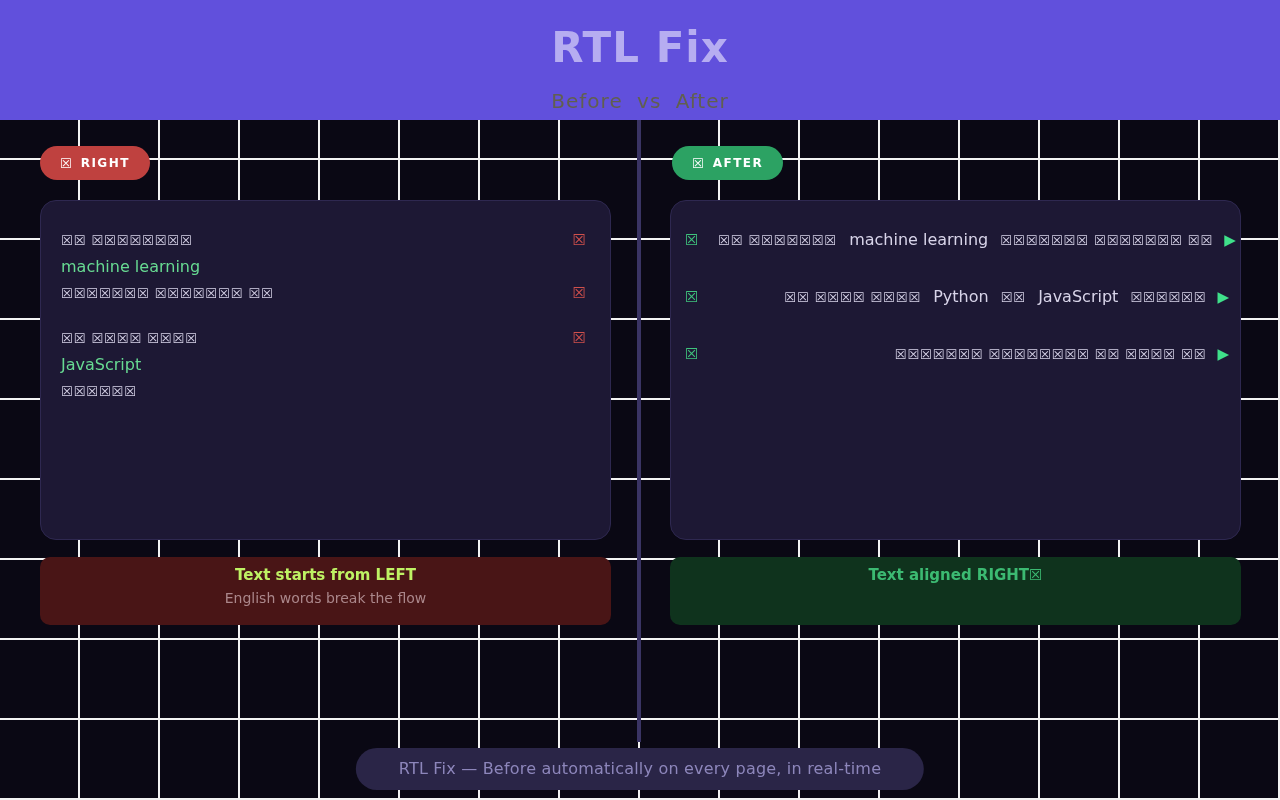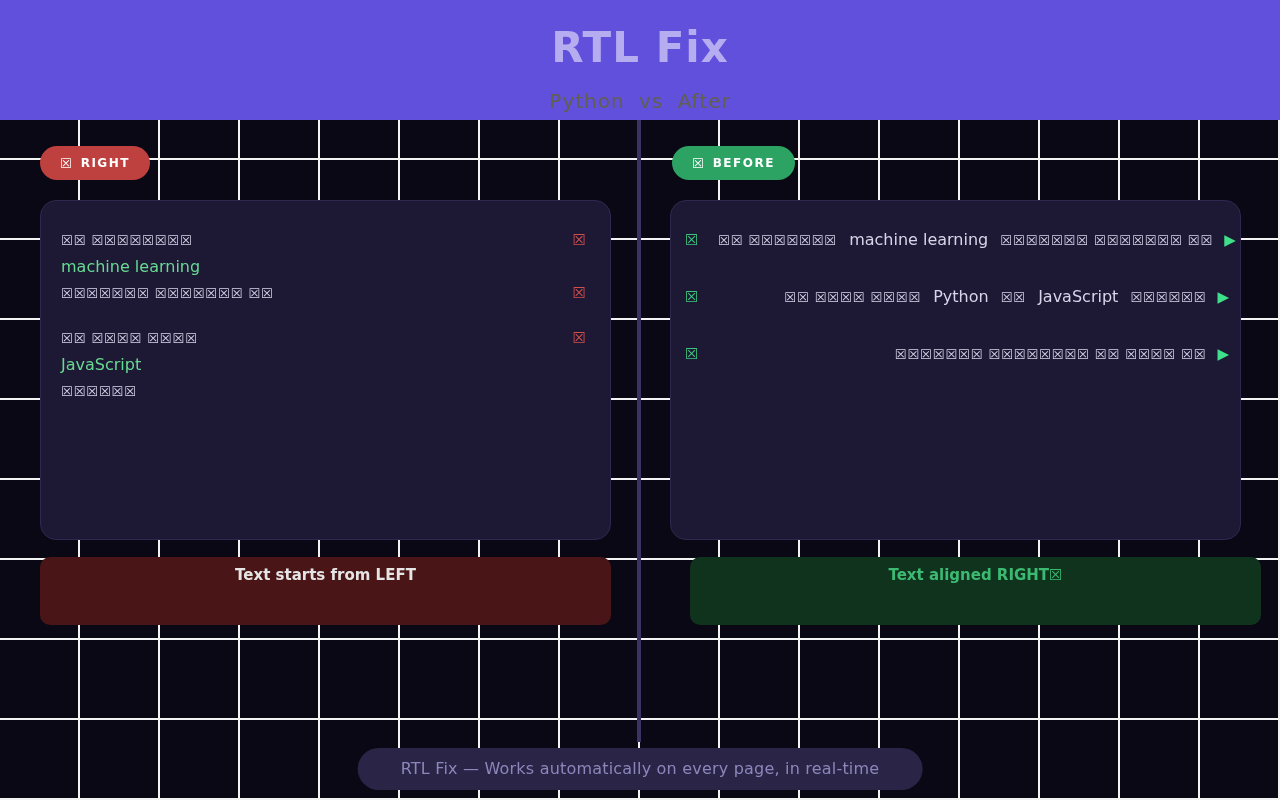--- a/index.html
+++ b/index.html
@@ -41,39 +41,39 @@
 
   .arow { position:relative; line-height:26px; margin-bottom:30px; padding:0 11px 0 40px;
     text-align:right; font-size:16px; color:#d8d4e9; white-space:nowrap; }
   .acheck { position:absolute; left:14px; top:5px; font-size:15px; line-height:16px; color:#3fc47d; letter-spacing:0; }
   .aseg:not(:empty) { margin-left:7px; }
   .arrow { color:#3fe08a; font-size:15px; margin-left:6px; }
 
   
   .note { position:absolute; top:437px; width:571px; height:68px; border-radius:10px; text-align:center; padding-top:9px; }
   .note-before { left:40px; background:#491516; }
-  .note-after  { left:690px; background:#0f331d; }
+  .note-after  { left:670px; background:#0f331d; }
   .note-title { font-size:15px; font-weight:bold; }
-  .note-before .note-title { color:#e5e5e5; }
+  .note-before .note-title { color:#bef264; }
   .note-after  .note-title { color:#3cba72; }
   .note-sub { margin-top:6px; font-size:14px; }
   .note-before .note-sub { color:#ab878b; }
   .note-after  .note-sub { color:#63ad83; }
 
   
   .footer-pill { position:absolute; top:628px; left:50%; transform:translateX(-50%);
     height:42px; line-height:42px; padding:0 43px; border-radius:21px; background:#2a2547;
     color:#8d86bb; font-size:16px; letter-spacing:0.2px; white-space:nowrap; }
 </style>
 </head>
 <body>
 
 <div class="header">
   <div class="title">RTL Fix</div>
-  <div class="subtitle">Python vs After</div>
+  <div class="subtitle">Before vs After</div>
 </div>
 
 <div class="stage">
   <div class="divider"></div>
 
   <div class="badge badge-before">
     <span class="bicon">☒</span>
     <span>RIGHT</span>
   </div>
 
@@ -96,25 +96,26 @@
     <div class="bline">
       <span class="green">JavaScript</span>
     </div>
     <div class="bline">
       <span class="tofu">☒☒☒☒☒☒</span>
     </div>
   </div>
 
   <div class="note note-before">
     <div class="note-title">Text starts from LEFT</div>
+    <div class="note-sub">English words break the flow</div>
   </div>
 
   <div class="badge badge-after">
     <span class="bicon">☒</span>
-    <span>BEFORE</span>
+    <span>AFTER</span>
   </div>
 
   <div class="card card-after">
     <div class="arow">
       <span class="acheck">☒</span>
       <span class="aseg tofu">☒☒ ☒☒☒☒☒☒☒</span>
       <span class="aseg">machine learning</span>
       <span class="aseg tofu">☒☒☒☒☒☒☒ ☒☒☒☒☒☒☒ ☒☒</span>
       <span class="aseg"></span>
       <span class="aseg tofu"></span>
@@ -137,14 +138,14 @@
       <span class="aseg"></span>
       <span class="aseg tofu"></span>
       <span class="arrow">▶</span>
     </div>
   </div>
 
   <div class="note note-after">
     <div class="note-title">Text aligned RIGHT☒</div>
   </div>
 
-  <div class="footer-pill">RTL Fix — Works automatically on every page, in real-time</div>
+  <div class="footer-pill">RTL Fix — Before automatically on every page, in real-time</div>
 </div>
 
 </body></html>

